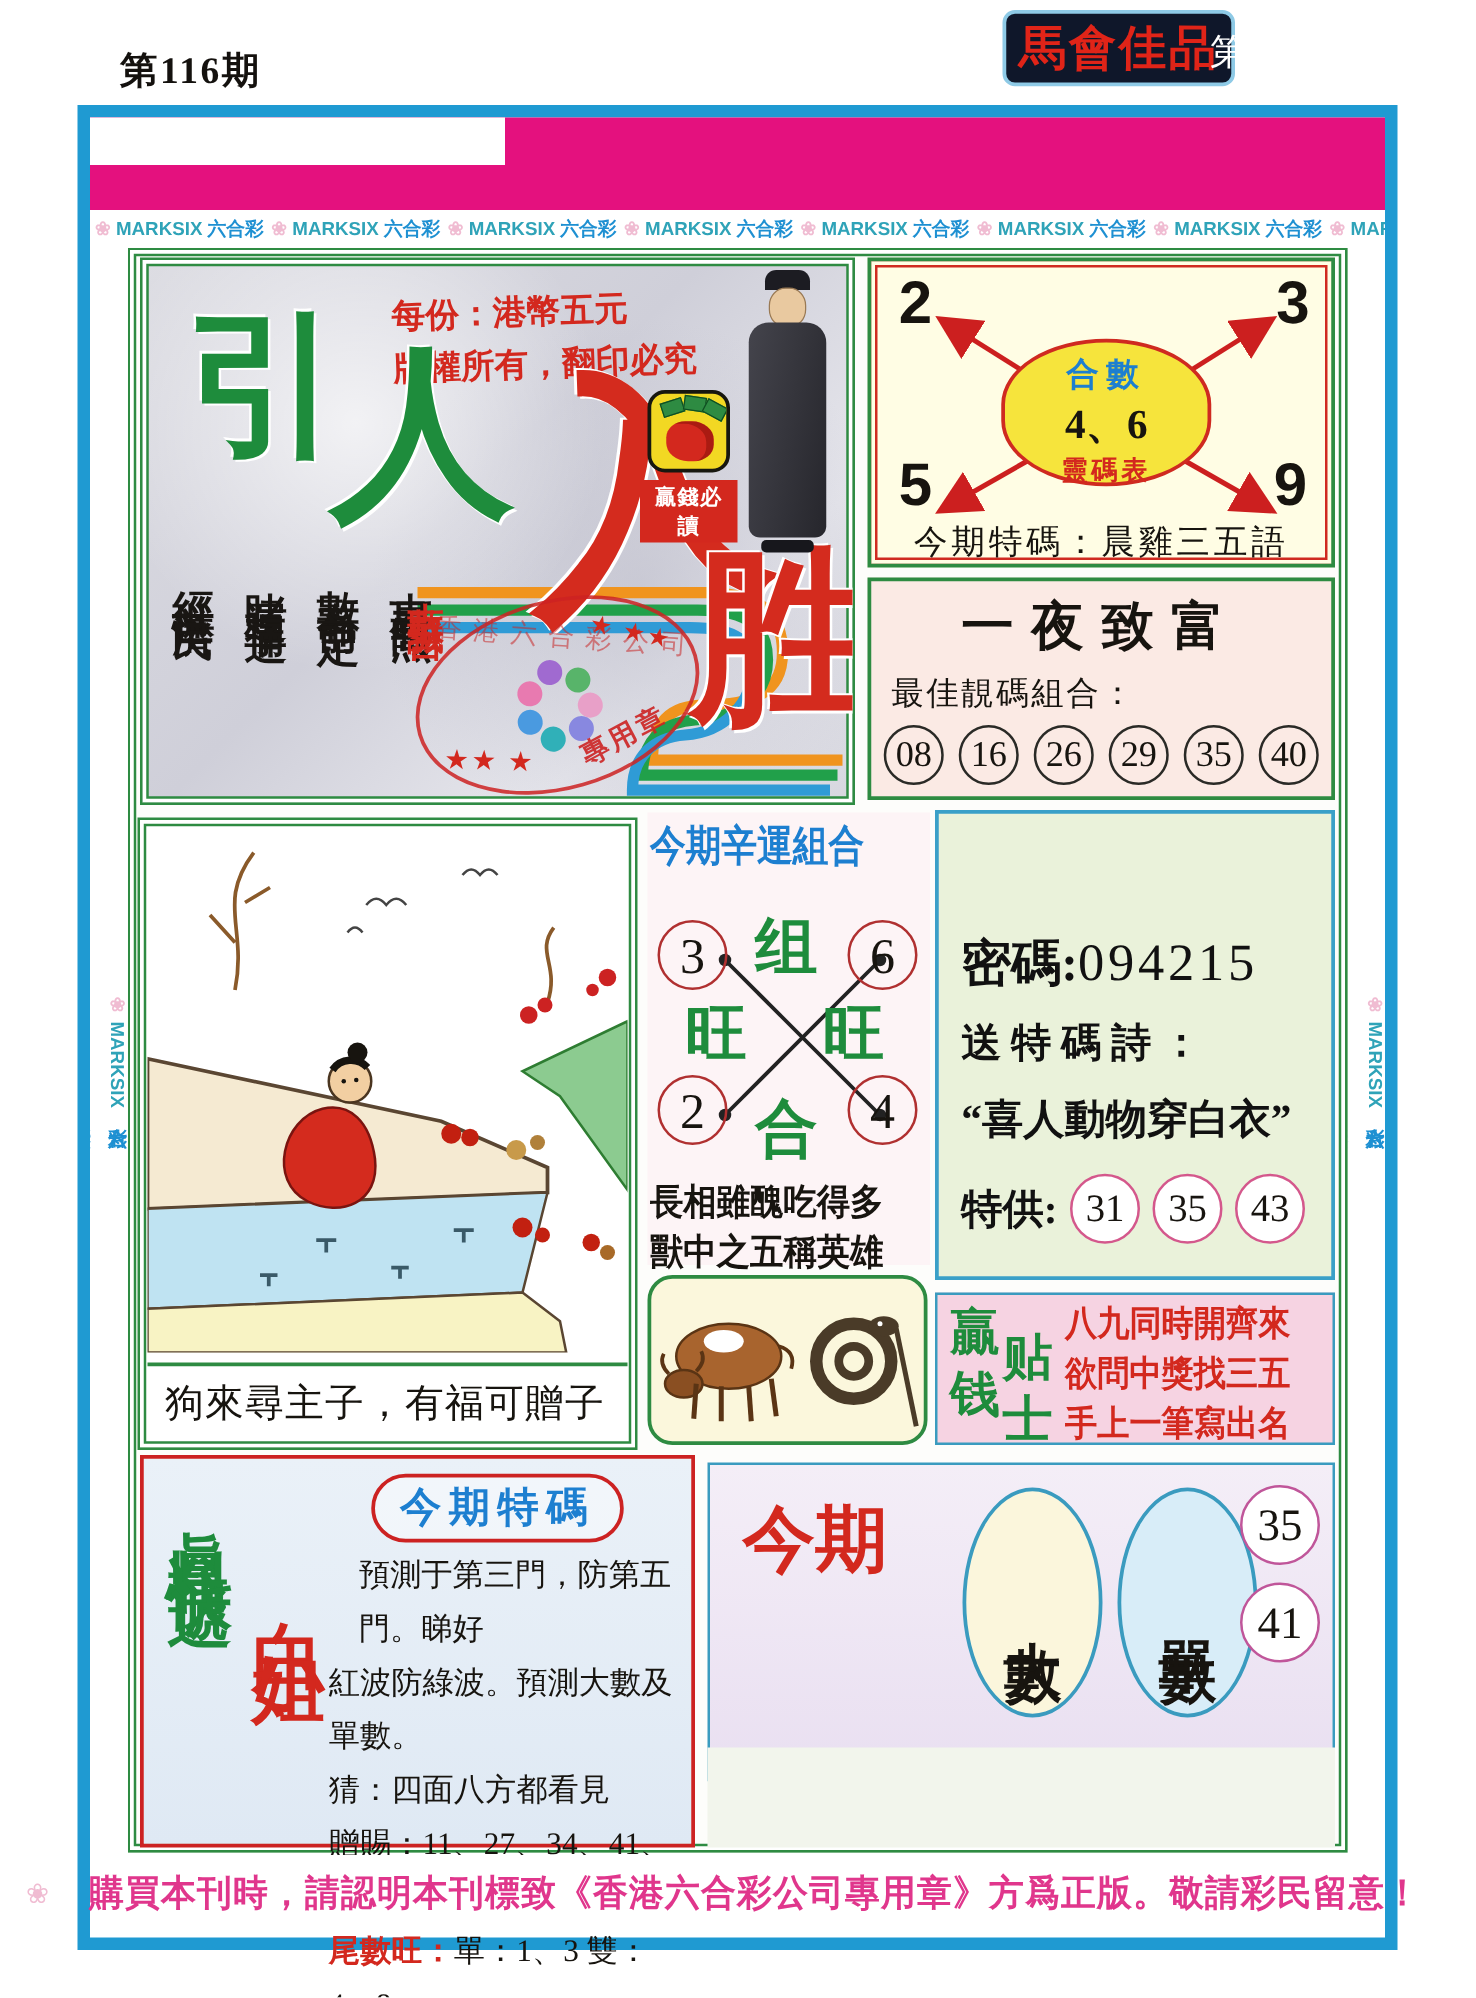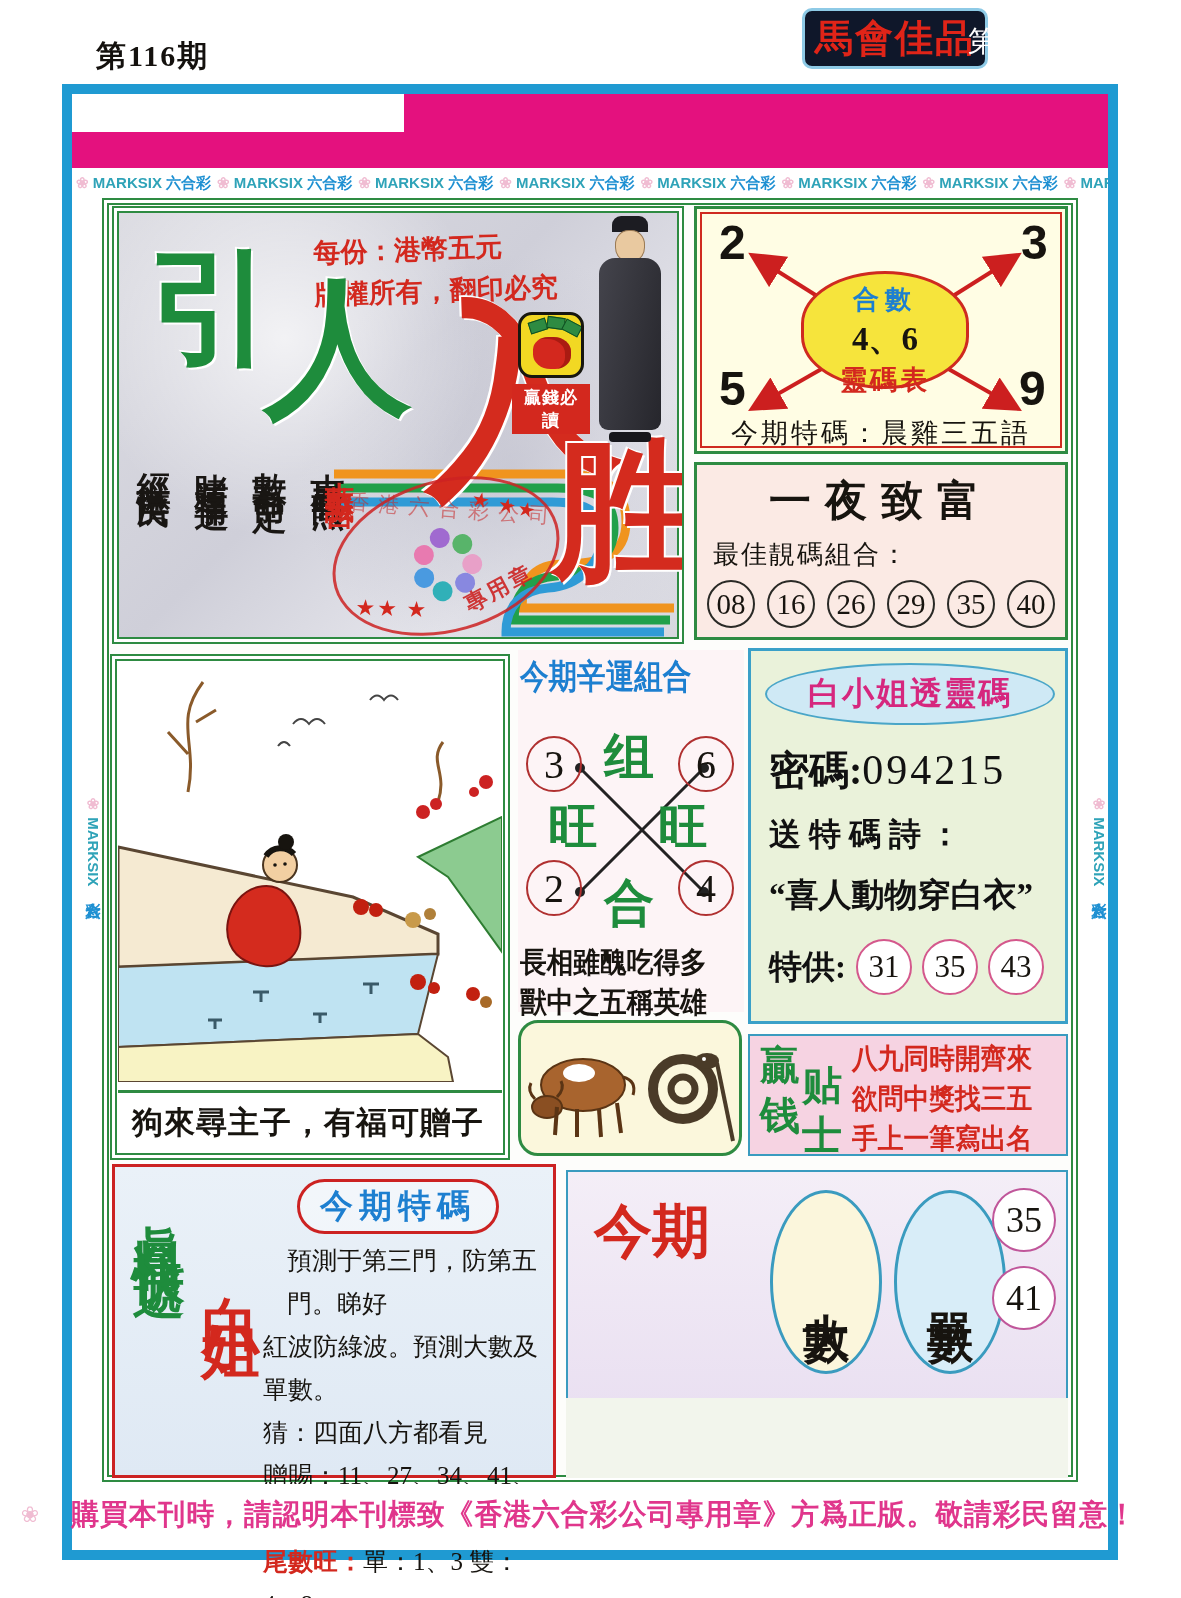--- a/index.html
+++ b/index.html
@@ -77,37 +77,37 @@
 
   
   .tsang { left:694px; top:206px; width:374px; height:248px; border:3px solid #2e8b42; background:#fffde4;
            box-shadow: inset 0 0 0 3px #fffde4, inset 0 0 0 5px #cf2a20; }
   .tsang h2 { position:absolute; left:0; right:0; top:8px; text-align:center; color:#e03a9a; font-size:34px; font-weight:bold; letter-spacing:10px; }
   .corner { position:absolute; font-size:48px; font-weight:bold; color:#17140f; font-family:"Liberation Sans",sans-serif; }
   .n-tl{left:22px;top:6px;} .n-tr{left:324px;top:6px;} .n-bl{left:22px;top:152px;} .n-br{left:322px;top:152px;}
   .holo { position:absolute; left:104px; top:62px; width:168px; height:118px; background:#f6e43c; border:3px solid #cf2a20; border-radius:54% / 48%; text-align:center; }
   .holo .l1 { color:#1d7fd0; font-size:26px; font-weight:bold; letter-spacing:6px; margin-top:8px; }
   .holo .l2 { color:#17140f; font-size:33px; font-weight:bold; }
-  .holo .l3 { color:#d3281e; font-size:27px; font-weight:bold; letter-spacing:3px; }
+  .holo .l3 { color:#d3281e; font-size:21px; font-weight:bold; letter-spacing:3px; }
   .tsang .special-line { position:absolute; left:0; right:0; top:206px; text-align:center; color:#17140f; font-size:27px; letter-spacing:3px; }
   .tsang svg { position:absolute; left:0; top:0; }
 
   
   .rich { left:694px; top:462px; width:374px; height:178px; border:3px solid #2e8b42; background:#fbeae4; }
   .rich h2 { text-align:center; margin-top:8px; font-size:42px; font-weight:bold; letter-spacing:14px; color:#17140f; }
   .rich .sub { margin:8px 0 0 16px; font-size:26px; font-weight:normal; color:#17140f; letter-spacing:2px; }
   .numrow { display:flex; gap:12px; justify-content:center; margin-top:8px; }
   .ncirc { width:48px; height:48px; border:2px solid #2a2a26; border-radius:50%; display:flex; align-items:center; justify-content:center; font-size:29px; color:#17140f; }
 
   
   .cartoon { left:110px; top:654px; width:400px; height:506px; border:2px solid #2e8b42;
              box-shadow: inset 0 0 0 3px #fff, inset 0 0 0 5px #2e8b42; background:#fff; }
   .cartoon svg { position:absolute; left:6px; top:6px; }
   .caption { position:absolute; left:6px; right:6px; bottom:6px; height:62px; border-top:3px solid #2e8b42;
-             display:flex; align-items:center; padding-left:14px; font-size:31px; font-weight:bold; color:#17140f; letter-spacing:1px; background:#fff; }
+             display:flex; align-items:center; padding-left:14px; font-size:31px; font-weight:normal; color:#17140f; letter-spacing:1px; background:#fff; }
 
   
   .combo { left:518px; top:650px; width:226px; height:362px; background:#fdf4f6; }
   .combo h2 { color:#1d7fd0; font-size:34px; font-weight:bold; white-space:nowrap; transform:scaleX(.84); transform-origin:left; margin:4px 0 0 2px; }
   .diagram { position:absolute; left:0; top:52px; width:226px; height:230px; }
   .dcirc { position:absolute; width:56px; height:56px; border:2px solid #b03030; border-radius:50%; display:flex; align-items:center; justify-content:center; font-size:40px; color:#17140f; }
   .d-tl{left:8px;top:34px;} .d-tr{left:160px;top:34px;} .d-bl{left:8px;top:158px;} .d-br{left:160px;top:158px;}
   .gchar { position:absolute; color:#1e8c3c; font-size:50px; font-weight:bold; }
   .g-top{left:86px;top:22px;} .g-left{left:30px;top:92px;} .g-right{left:140px;top:92px;} .g-bottom{left:86px;top:168px;}
   .combo .verse2 { position:absolute; left:2px; top:292px; font-size:29px; font-weight:bold; color:#17140f; line-height:40px; white-space:nowrap; transform:scaleX(.92); transform-origin:left; }
@@ -345,21 +345,20 @@
       <span class="gchar g-right">旺</span>
       <span class="gchar g-bottom">合</span>
     </div>
     <div class="verse2">
       <div>長相雖醜吃得多</div>
       <div>獸中之五稱英雄</div>
     </div>
   </div>
 
   <div class="box bai">
-    <div class="ellipse-title">白小姐透靈碼</div>
     <div class="row r-pass">
       <span class="lab">密碼:</span><span class="val">094215</span>
     </div>
     <div class="row r-poemlab">送特碼詩：</div>
     <div class="row r-poem">“喜人動物穿白衣”</div>
     <div class="row r-gong">
       <span class="lab">特供:</span>
       <span class="pcirc">31</span>
       <span class="pcirc">35</span>
       <span class="pcirc">43</span>

